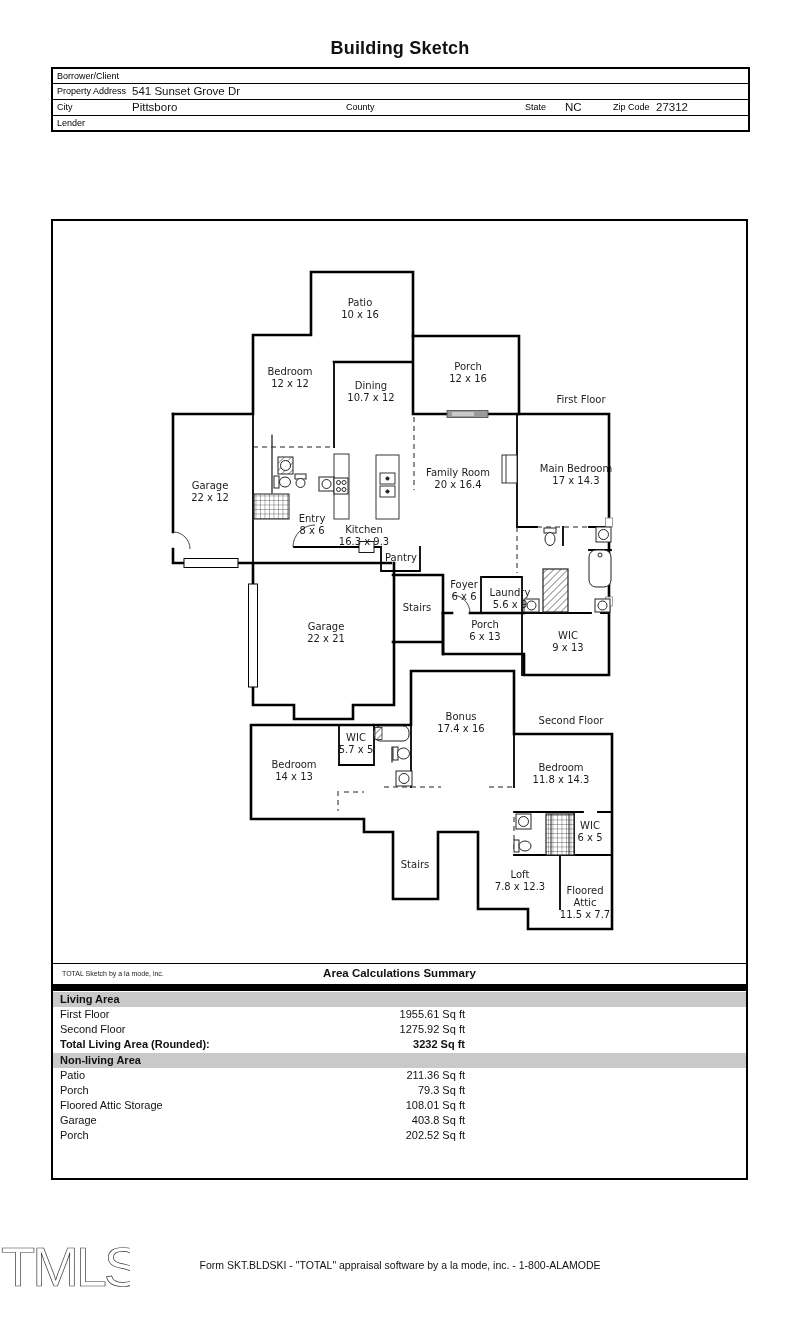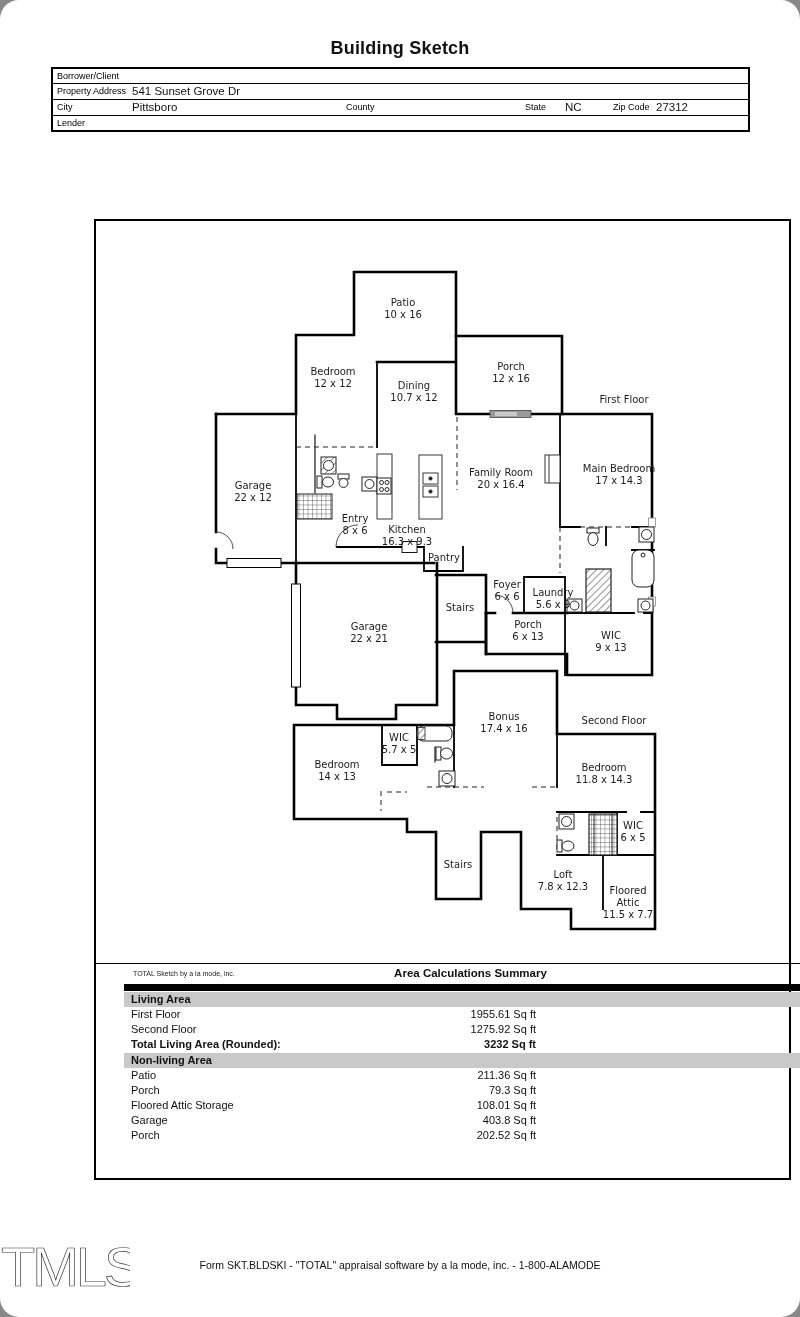--- a/index.html
+++ b/index.html
@@ -1,33 +1,33 @@
 <!DOCTYPE html>
 <html><head>
 <meta charset="utf-8">
 <style>
   html,body{margin:0;padding:0;background:#888;}
   #page{position:relative;width:800px;height:1317px;background:#fff;margin:0 auto;
-        font-family:"Liberation Sans",sans-serif;color:#111;overflow:hidden;border-radius:19px;}
+        font-family:"Liberation Sans",sans-serif;color:#111;overflow:hidden;}
   
   #title{position:absolute;top:38px;left:0;width:100%;text-align:center;
          font-size:18px;font-weight:bold;letter-spacing:0.2px;}
   #info-table{position:absolute;top:67px;left:51px;width:695px;border:2px solid #000;}
   .info-row{position:relative;height:14px;border-bottom:1px solid #000;font-size:9px;}
   .info-row:last-child{border-bottom:none;}
   .info-row .lab{position:absolute;top:2px;color:#000;font-size:9px;text-align:center;}
   .info-row .val{position:absolute;top:1px;font-size:11.5px;}
   .info-row.tall{height:15px;}
   
   #sketch-box{position:absolute;top:219px;left:51px;width:697px;height:961px;
-              border:2.5px solid #000;box-sizing:border-box;background:#fff;margin-left:43px;}
+              border:2.5px solid #000;box-sizing:border-box;background:#fff;}
   #plan-svg{display:block;}
   text.room{font-family:"DejaVu Sans",sans-serif;font-size:10px;fill:#1c1c1c;}
   
-  #summary{position:absolute;left:0;top:742px;width:100%;border-top:1.5px solid #000;padding-left:28px;}
+  #summary{position:absolute;left:0;top:742px;width:100%;border-top:1.5px solid #000;}
   #summary-head{position:relative;height:20px;}
   #credit{position:absolute;left:9px;top:6px;font-size:7px;color:#222;}
   #summary-title{position:absolute;left:0;top:3px;width:100%;text-align:center;
                  font-size:11.5px;font-weight:bold;}
   #summary-bar{height:7px;background:#000;}
   .sec-head{height:15px;line-height:15px;background:#c9c9c9;font-weight:bold;
             font-size:11px;padding-left:7px;margin-top:1px;}
   .area-row{position:relative;height:15px;line-height:15px;font-size:11px;}
   .area-row .alab{position:absolute;left:7px;top:0;}
   .area-row .aval{position:absolute;left:0;top:0;width:412px;text-align:right;}

